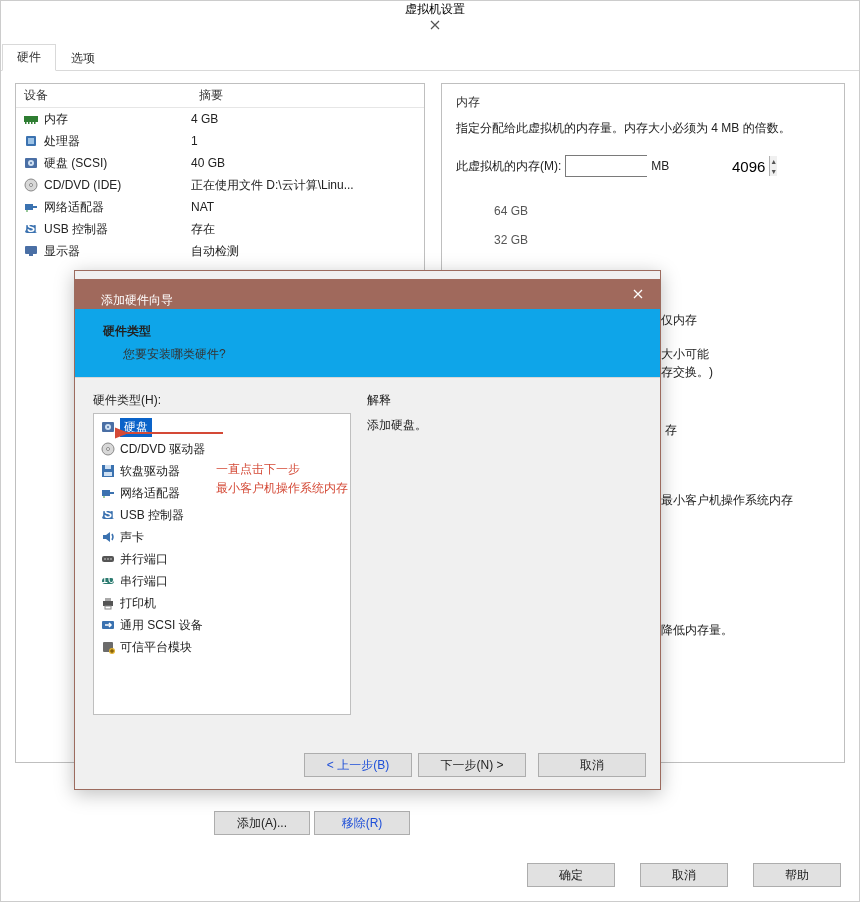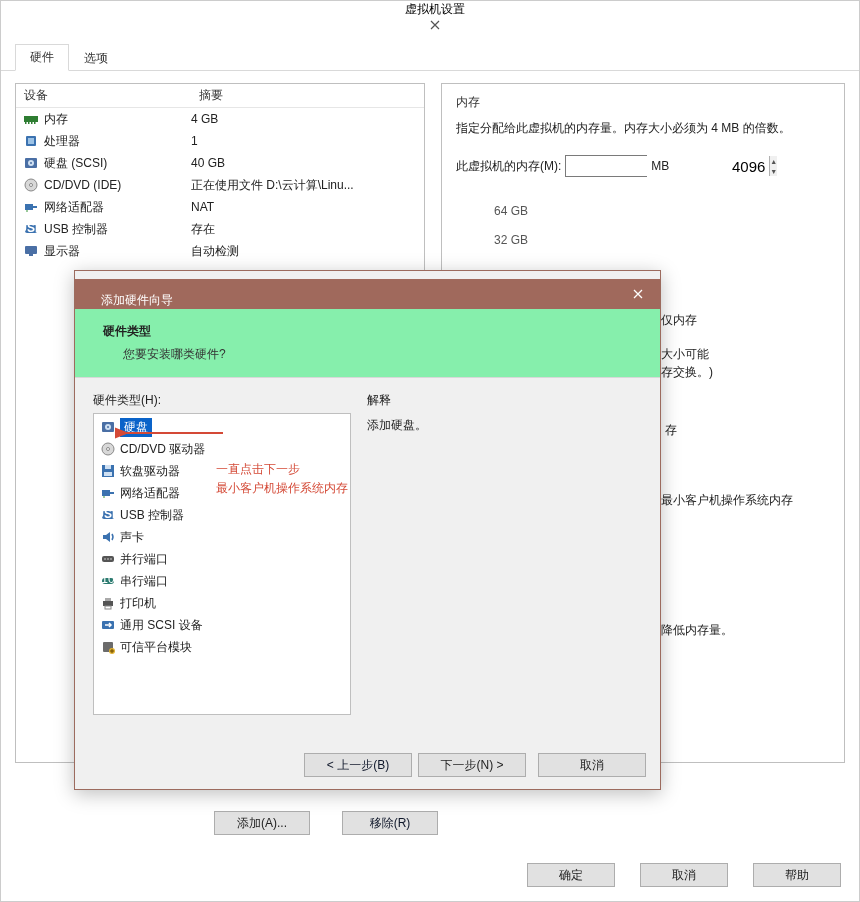--- a/index.html
+++ b/index.html
@@ -4,21 +4,21 @@
 <style>
 * { box-sizing: border-box; margin: 0; padding: 0; font-family: "Microsoft YaHei", "Segoe UI", Tahoma, sans-serif; font-size: 12px; }
 body { background: #fff; width: 860px; height: 902px; overflow: hidden; position: relative; }
 
 
 .parent-window { position: absolute; left: 0; top: 0; width: 860px; height: 902px; background: #fff; border: 1px solid #ccc; }
 .parent-titlebar { height: 30px; display: flex; align-items: center; justify-content: space-between; padding: 0 0 0 10px; background: #fff; flex-direction: column; }
 .parent-close { width: 46px; height: 30px; display: flex; align-items: center; justify-content: center; color: #555; }
 .parent-close svg { width: 10px; height: 10px; }
 
-.tabs-row { height: 24px; display: flex; align-items: flex-end; padding-left: 14px; border-bottom: 1px solid #d9d9d9; margin-top: 16px; }
+.tabs-row { height: 24px; display: flex; align-items: flex-end; padding-left: 1px; border-bottom: 1px solid #d9d9d9; margin-top: 16px; }
 .tab { padding: 4px 14px; border: 1px solid transparent; border-bottom: none; color: #333; position: relative; top: 1px; }
 .tab.active { background: #fff; border-color: #d9d9d9; border-bottom: 1px solid #fff; }
 
 .parent-body { padding: 12px 14px; display: flex; gap: 16px; }
 
 
 .device-box { width: 410px; height: 680px; border: 1px solid #bfbfbf; background: #fff; }
 .device-header { display: flex; border-bottom: 1px solid #e6e6e6; background: #fff; }
 .device-header .col-dev { width: 175px; padding: 3px 8px; color: #333; }
 .device-header .col-sum { flex: 1; padding: 3px 8px; color: #333; }
@@ -36,33 +36,33 @@
 .mem-spin { width: 82px; height: 22px; display: flex; border: 1px solid #7a7a7a; }
 .mem-spin input { flex: 1; border: none; text-align: right; padding-right: 4px; font-size: 15px; }
 .mem-spin .spin-btns { width: 16px; display: flex; flex-direction: column; border-left: 1px solid #b0b0b0; }
 .mem-spin .spin-btns div { flex: 1; display: flex; align-items: center; justify-content: center; background: #f0f0f0; font-size: 7px; color: #555; }
 .mem-unit { color: #222; }
 .mem-ticks { color: #555; line-height: 2.4; padding-left: 38px; }
 .mem-text-right { color: #222; line-height: 1.5; }
 
 .parent-bottom-buttons { position: absolute; left: 213px; top: 810px; display: flex; gap: 4px; }
 .btn { min-width: 96px; height: 24px; background: #e1e1e1; border: 1px solid #adadad; display: flex; align-items: center; justify-content: center; color: #222; }
-.btn.disabled { color: #0f172a; margin-left: 28px; }
+.btn.disabled { color: #1d4ed8; }
 
 .parent-ok-row { position: absolute; right: 18px; bottom: 14px; display: flex; gap: 25px; }
 .parent-ok-row .btn { min-width: 88px; }
 
 
 .wizard { position: absolute; left: 74px; top: 270px; width: 587px; height: 520px; background: #f0f0f0; border: 1px solid #9c6b5e; box-shadow: 0 4px 18px rgba(0,0,0,0.25); }
 .wizard-titlebar { height: 30px; background: #a0695c; display: flex; align-items: flex-end; justify-content: space-between; padding-left: 26px; margin-top: 8px; }
 .wizard-title { color: #fff; }
 .wizard-close { width: 45px; height: 30px; background: #a0695c; display: flex; align-items: center; justify-content: center; }
 .wizard-close svg { width: 10px; height: 10px; stroke: #fff; }
 
-.wizard-header { background: #86efac; padding: 14px 20px 14px 28px; border-bottom: 1px solid #d8d8d8; }
+.wizard-header { background: #0ea5e9; padding: 14px 20px 14px 28px; border-bottom: 1px solid #d8d8d8; }
 .wizard-header-title { font-weight: bold; font-size: 12px; color: #222; margin-bottom: 6px; }
 .wizard-header-sub { color: #333; padding-left: 20px; }
 
 .wizard-body { display: flex; gap: 16px; padding: 14px 18px; }
 .hw-list-wrap { width: 258px; }
 .hw-list-label { color: #222; margin-bottom: 4px; }
 .hw-list { height: 302px; border: 1px solid #bfbfbf; background: #fff; padding: 2px 0; }
 .hw-item { display: flex; align-items: center; height: 22px; padding-left: 6px; gap: 4px; }
 .hw-item.selected .hw-text { background: #0a63c9; color: #fff; padding: 1px 4px; }
 .hw-item .hw-text { color: #222; padding: 1px 0; }

